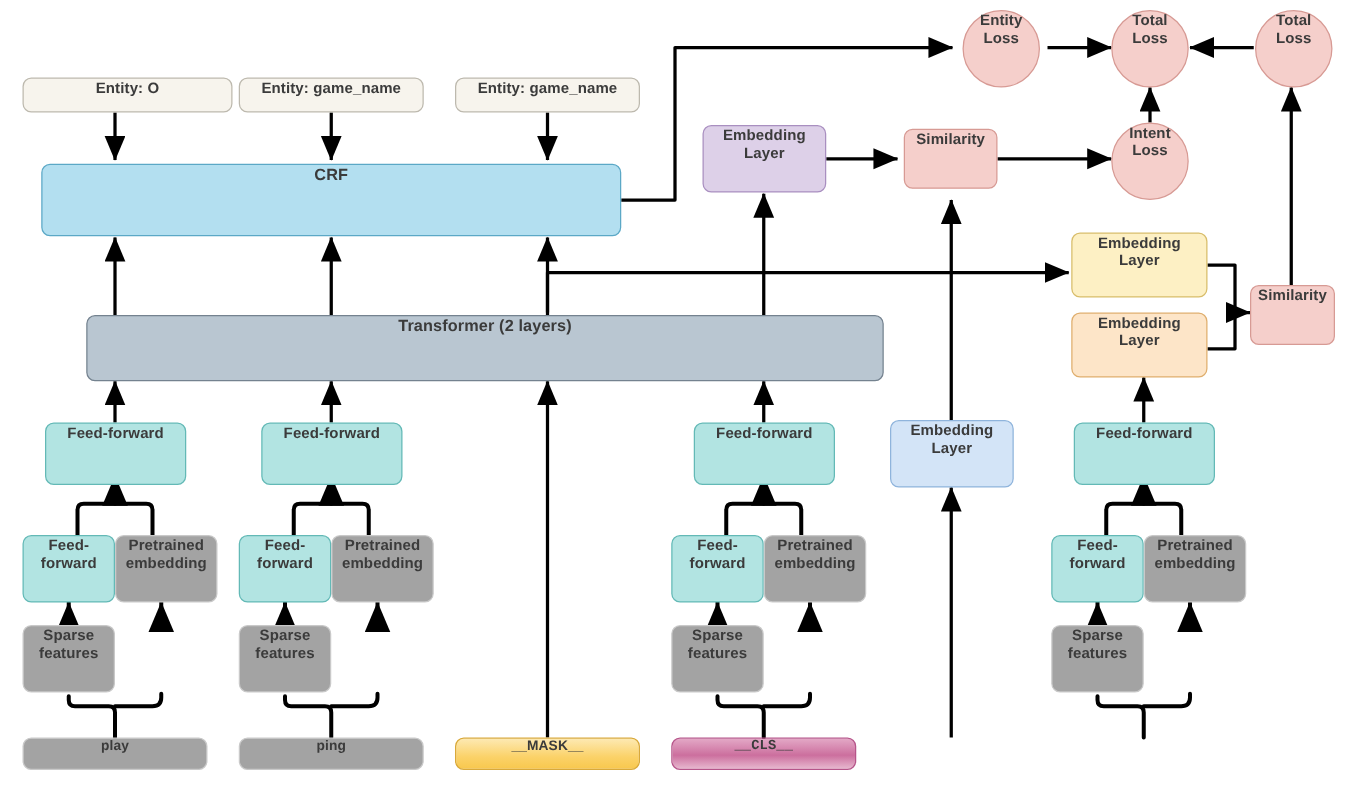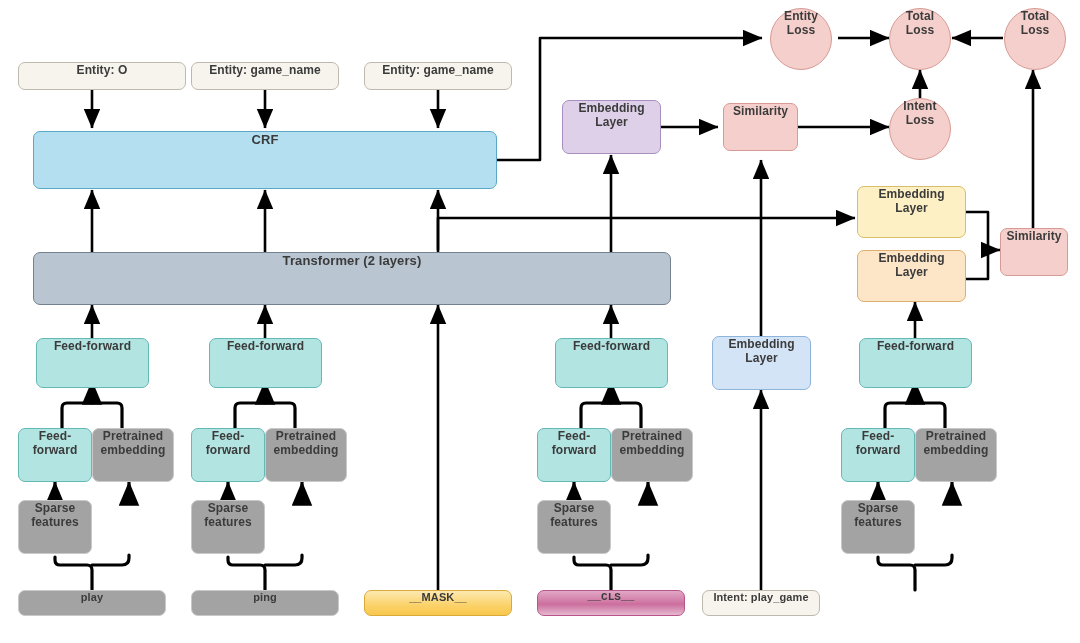--- a/index.html
+++ b/index.html
@@ -11,21 +11,21 @@
         font-weight:bold;line-height:1.18;letter-spacing:.1px;}
   .node.round{border-radius:50%;}
   .lbl{display:block;white-space:pre-line;}
   .s11{font-size:11px;}
   .s12{font-size:12px;}
   .s13{font-size:13px;}
   .plain{background:#a3a3a3;border-color:#c9c9c9;font-weight:bold;}
   .cream{background:#f7f4ed;border-color:#bdb9ae;}
   .teal{background:#b2e4e2;border-color:#63b9b6;}
   .ltblue{background:#b3dff0;border-color:#5ba8c6;}
-  .greyblue{background:#b9c6d1;border-color:#74828f;}
+  .greyblue{background:#b9c6d1;border-color:#74828f;margin-left:36px;}
   .purple{background:#ddd0e8;border-color:#a98fc0;}
   .pink{background:#f5cfcb;border-color:#d79a94;}
   .blue{background:#d3e4f7;border-color:#8fb4dc;}
   .yellow{background:#fdf0c4;border-color:#d8bd6a;}
   .orange{background:#fde5c8;border-color:#dfae6d;}
   .mask{background:linear-gradient(180deg,#fde9b2 0%,#fbd269 60%,#f8c84e 100%);border-color:#d9a93a;}
   .cls{background:linear-gradient(180deg,#e3a8c6 0%,#cc6f9e 55%,#e7b8cf 100%);border-color:#b6558a;font-family:Liberation Mono, monospace;}
 </style>
 </head>
 <body>
@@ -246,17 +246,14 @@
   </div>
   <div class="node plain s11" style="left:191px;top:590px;width:148px;height:26px;">
     <span class="lbl">ping</span>
   </div>
   <div class="node mask s11" style="left:364px;top:590px;width:148px;height:26px;">
     <span class="lbl">__MASK__</span>
   </div>
   <div class="node cls s11" style="left:537px;top:590px;width:148px;height:26px;">
     <span class="lbl">__CLS__</span>
   </div>
-  <div class="node cream s11" style="left:702px;top:590px;width:118px;height:26px;">
-    <span class="lbl">Intent: play_game</span>
-  </div>
 
 </div>
 
 </body></html>

